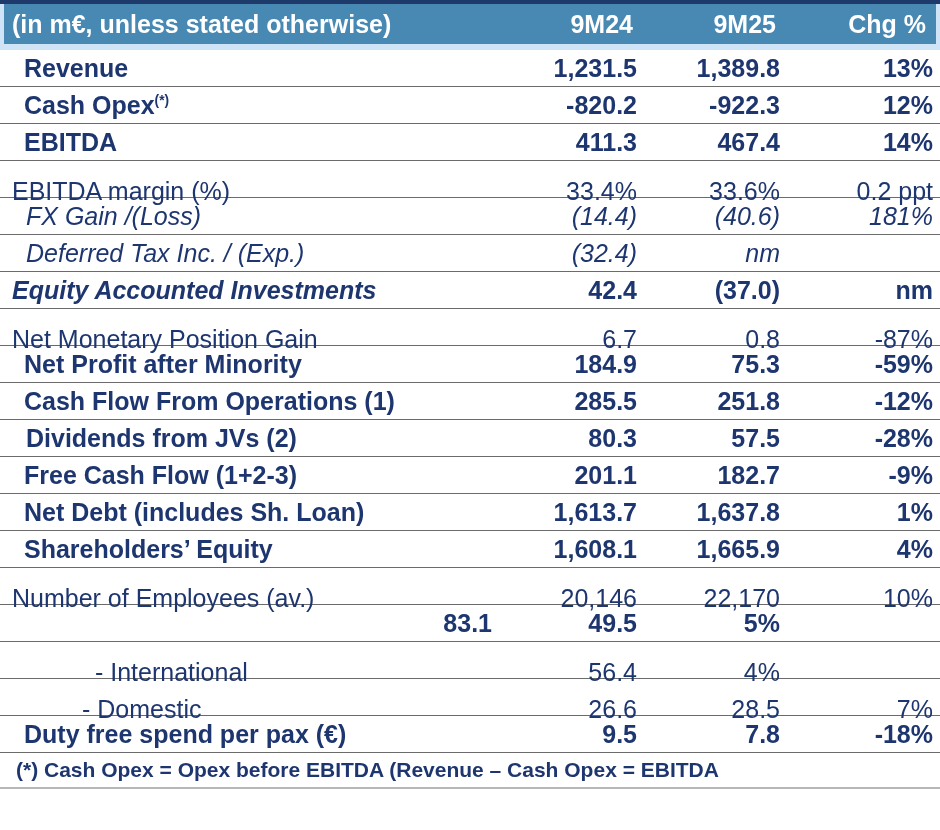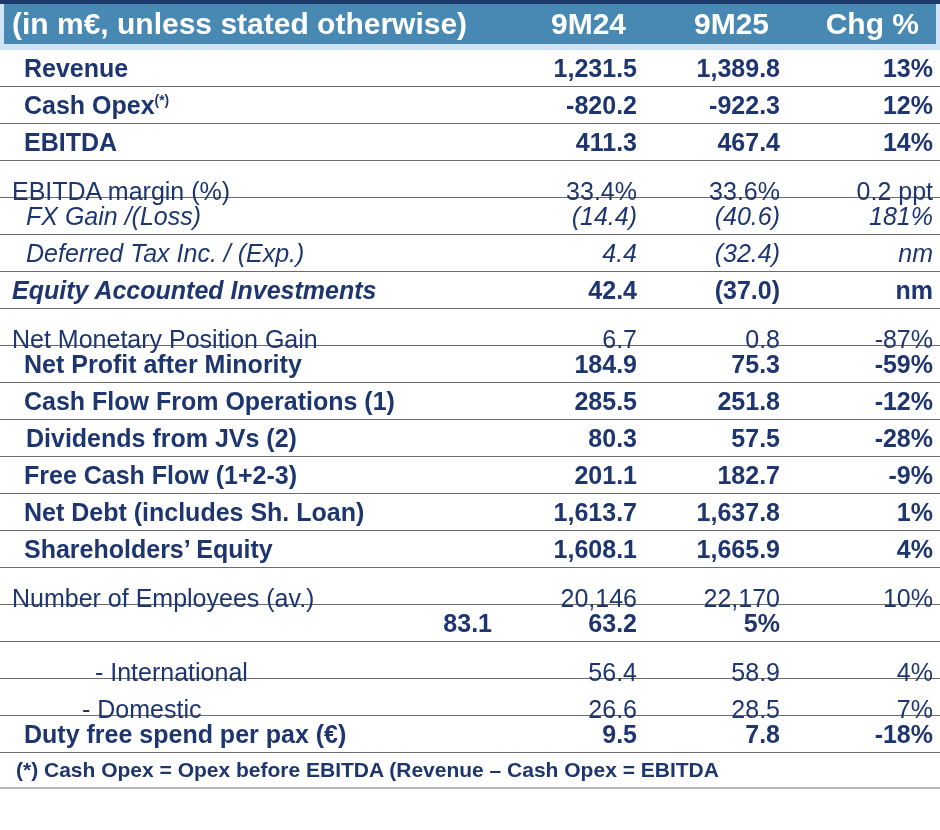--- a/index.html
+++ b/index.html
@@ -26,22 +26,22 @@
     height: 40px;
     box-sizing: border-box;
     background: var(--header-bg, #4889b4);
     border-left: 4px solid var(--light-blue, #cfe4f7);
     border-right: 4px solid var(--light-blue, #cfe4f7);
     display: grid;
     grid-template-columns: 1fr 145px 143px 150px;
     align-items: center;
     color: #ffffff;
     font-weight: 700;
-    font-size: 30px;
-    padding-right: 17px;
+    font-size: 25px;
+    padding-right: 10px;
   }
   .header-row .h-label { padding-left: 8px; text-align: left; }
   .header-row .h-col { text-align: right; }
   .light-strip {
     height: 6px;
     width: 100%;
     background: var(--light-blue, #cfe4f7);
   }
   #rows { width: 100%; }
   .row {
@@ -119,21 +119,20 @@
         <div class="val">0.2 ppt</div>
       </div>
       <div class="row s-italic ind-1">
         <div class="label">FX Gain /(Loss)</div>
         <div class="val">(14.4)</div>
         <div class="val">(40.6)</div>
         <div class="val">181%</div>
       </div>
       <div class="row s-italic ind-1">
         <div class="label">Deferred Tax Inc. / (Exp.)</div>
-        <div class="val">4.4</div>
         <div class="val">(32.4)</div>
         <div class="val">nm</div>
       </div>
       <div class="row s-bold-italic">
         <div class="label">Equity Accounted Investments</div>
         <div class="val">42.4</div>
         <div class="val">(37.0)</div>
         <div class="val">nm</div>
       </div>
       <div class="row s-regular">
@@ -179,27 +178,26 @@
         <div class="val">4%</div>
       </div>
       <div class="row s-regular">
         <div class="label">Number of Employees (av.)</div>
         <div class="val">20,146</div>
         <div class="val">22,170</div>
         <div class="val">10%</div>
       </div>
       <div class="row s-bold">
         <div class="val">83.1</div>
-        <div class="val">63.2</div>
+        <div class="val">49.5</div>
         <div class="val">5%</div>
       </div>
       <div class="row s-regular ind-3">
         <div class="label">- International</div>
         <div class="val">56.4</div>
-        <div class="val">58.9</div>
         <div class="val">4%</div>
       </div>
       <div class="row s-regular ind-4">
         <div class="label">- Domestic</div>
         <div class="val">26.6</div>
         <div class="val">28.5</div>
         <div class="val">7%</div>
       </div>
       <div class="row s-bold">
         <div class="label">Duty free spend per pax (€)</div>

